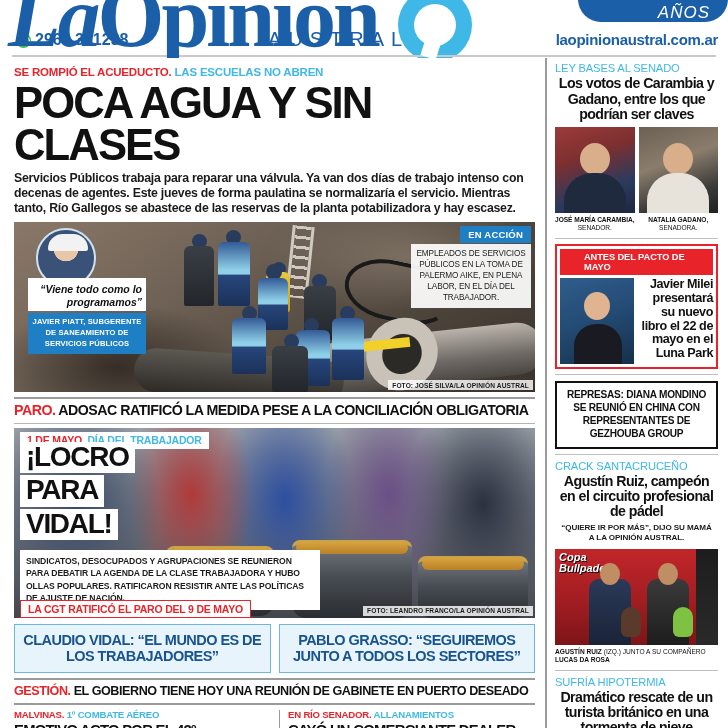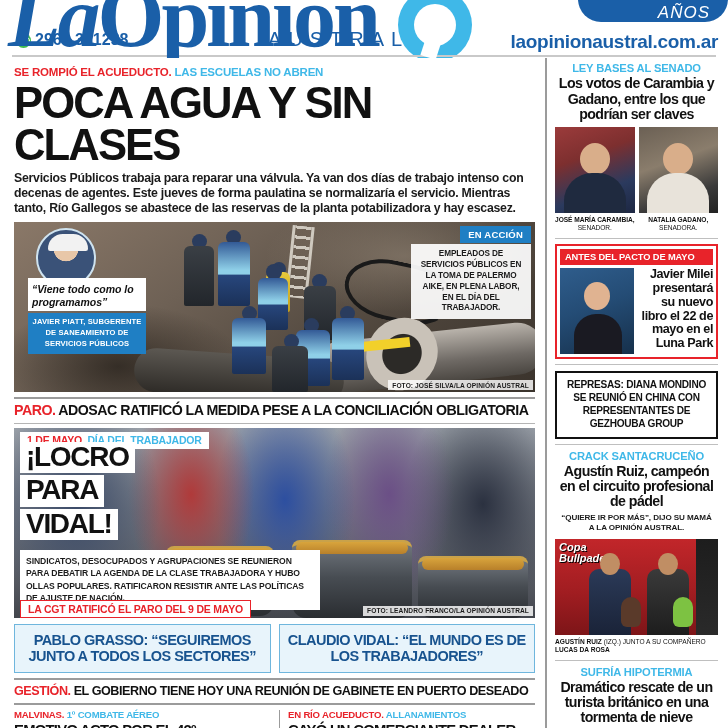--- a/index.html
+++ b/index.html
@@ -59,21 +59,21 @@
     width: 15px; height: 15px; border-radius: 50%;
     background: #3fbd50; position: relative; display:inline-block;
   }
   .wa-icon::after {
     content: ""; position: absolute; left: 3.5px; top: 3px;
     width: 8px; height: 8px; border: 1.6px solid #fff; border-radius: 50%;
   }
   .wa-num { font-size: 16px; font-weight: bold; color:#1a5fa8; letter-spacing: 0px; }
   .site-url {
     position: absolute; right: 10px; top: 31px;
-    font-size: 19px; font-weight: bold; color:#1a5fa8; letter-spacing: -0.3px;
+    font-size: 15px; font-weight: bold; color:#1a5fa8; letter-spacing: -0.3px;
   }
   .mast-rule { position:absolute; left:12px; right:12px; top:55px; height:2px; background:#c9c9c9; }
 
   
   .body-grid {
     position: absolute; top: 58px; left: 0;
     width: 728px; height: 670px;
     display: flex;
   }
   .col-main { width: 545px; padding: 4px 10px 0 14px; position: relative; }
@@ -145,26 +145,26 @@
   .lp-strap { position:absolute; left:336px; top:118px; width:60px; height:10px; background:#f2d02a; transform:rotate(-6deg);}
 
   .en-accion-tag {
     position:absolute; right:4px; top:4px;
     background:#1f7fc4; color:#fff; font-size:9.5px; font-weight:bold;
     padding: 3px 8px; letter-spacing:0.2px;
   }
   .en-accion-box {
     position:absolute; right:4px; top:22px; width:120px;
     background: rgba(255,255,255,0.92); color:#1b1b1b;
-    font-size:8.2px; font-weight:bold; line-height:1.32; text-align:center;
+    font-size:8.2px; font-weight:normal; line-height:1.32; text-align:center;
     padding:5px 5px; letter-spacing:-0.1px;
   }
   .quote-bubble {
     position:absolute; left:14px; top:56px; width:118px;
-    background:#fff; text-align:left; padding:5px 4px 3px 4px;
+    background:#fff; text-align:right; padding:5px 4px 3px 4px;
   }
   .quote-bubble .qt {
     font-family:"Liberation Sans", sans-serif; font-style: italic; font-weight:bold;
     font-size:10.5px; line-height:1.2; color:#111;
   }
   .quote-attrib {
     position:absolute; left:14px; top:91px; width:118px;
     background:#1f7fc4; color:#fff; text-align:center;
     font-size:7.6px; font-weight:bold; line-height:1.42; padding:4px 3px; letter-spacing:0.1px;
   }
@@ -260,21 +260,21 @@
   .bottom-col.right { padding-left:8px; border-left: 1.5px solid #9b9b9b; }
   .bk { font-size: 9.6px; font-weight:bold; letter-spacing:-0.2px; line-height:1.1; }
   .bk .red { color:#e8232a; }
   .bk .blu { color:#3fb8e8; }
   .bt {
     font-size: 14.8px; font-weight:bold; color:#111; line-height:1.03;
     letter-spacing:-0.72px; margin-top:2px;
   }
   .s-rule-thin { border-top: 1px solid #bfbfbf; margin: 5px 0; }
   .s-kicker {
-    color:#3fb8e8; font-size: 11.2px; font-weight:bold; text-align:center;
+    color:#3fb8e8; font-size: 11.2px; font-weight:normal; 
     letter-spacing:-0.15px; line-height:1.1;
   }
   .s-head {
     color:#111; font-size: 14.2px; font-weight:bold; text-align:center;
     line-height:1.07; letter-spacing:-0.55px; margin-top:2px;
   }
   .s-sub {
     color:#1b1b1b; font-size: 8.1px; font-weight:bold; text-align:center;
     line-height:1.3; margin-top:3px; letter-spacing:-0.1px;
   }
@@ -296,21 +296,21 @@
   .sen-img.b::after { background:#e8e3da; }
   .sen-cap {
     font-size:6.6px; font-weight:bold; text-align:center; line-height:1.3;
     margin-top:3px; color:#111; letter-spacing:-0.05px;
   }
   .sen-cap .light { font-weight:normal; }
 
   .milei-box { border: 2px solid #e8232a; padding: 3px; margin-top: 4px; }
   .milei-tag {
     background:#e8232a; color:#fff; font-size:9.3px; font-weight:bold;
-    padding: 3px 5px; letter-spacing:-0.1px; text-align:left;
+    padding: 3px 24px; letter-spacing:-0.1px; text-align:left;
   }
   .milei-inner { display:flex; gap:4px; margin-top:3px; align-items:flex-start; }
   .milei-img {
     width:74px; height:86px; flex:none;
     background: linear-gradient(160deg,#2f5d8c 0%,#244c75 45%,#16304b 100%); position:relative;
   }
   .milei-img::before {
     content:""; position:absolute; left:24px; top:14px; width:26px; height:28px;
     border-radius:50%; background:#e0b391;
   }
@@ -466,22 +466,22 @@
           <span>PARA</span>
           <span>VIDAL!</span>
         </div>
 
         <div class="locro-body">SINDICATOS, DESOCUPADOS Y AGRUPACIONES SE REUNIERON PARA DEBATIR LA AGENDA DE LA CLASE TRABAJADORA Y HUBO OLLAS POPULARES. RATIFICARON RESISTIR ANTE LAS POLÍTICAS DE AJUSTE DE NACIÓN.</div>
         <div class="locro-cgt">LA CGT RATIFICÓ EL PARO DEL 9 DE MAYO</div>
         <div class="photo-credit">FOTO: LEANDRO FRANCO/LA OPINIÓN AUSTRAL</div>
       </div>
 
       <div class="twin-row">
+        <div class="twin-box">CLAUDIO VIDAL: “EL MUNDO ES DE LOS TRABAJADORES”</div>
         <div class="twin-box">PABLO GRASSO: “SEGUIREMOS JUNTO A TODOS LOS SECTORES”</div>
-        <div class="twin-box">CLAUDIO VIDAL: “EL MUNDO ES DE LOS TRABAJADORES”</div>
       </div>
 
       <div class="hrule"></div>
 
       <div class="gestion-line">
         <span class="red">GESTIÓN.</span>
         <span>EL GOBIERNO TIENE HOY UNA REUNIÓN DE GABINETE EN PUERTO DESEADO</span>
       </div>
 
       <div class="hrule"></div>
@@ -490,21 +490,21 @@
         <div class="bottom-col left">
           <div class="bk">
             <span class="red">MALVINAS.</span>
             <span class="blu">1º COMBATE AÉREO</span>
           </div>
           <div class="bt">EMOTIVO ACTO POR EL 42º BAUTISMO DE FUEGO DE LA FUERZA AÉREA</div>
 
         </div>
         <div class="bottom-col right">
           <div class="bk">
-            <span class="red">EN RÍO ACUEDUCTO.</span>
+            <span class="red">EN RÍO SENADOR.</span>
             <span class="blu">ALLANAMIENTOS</span>
           </div>
           <div class="bt">CAYÓ UN COMERCIANTE DEALER CON $ 17 MILLONES EN DROGAS</div>
 
         </div>
       </div>
     </div>
 
     <div class="col-side">
 

